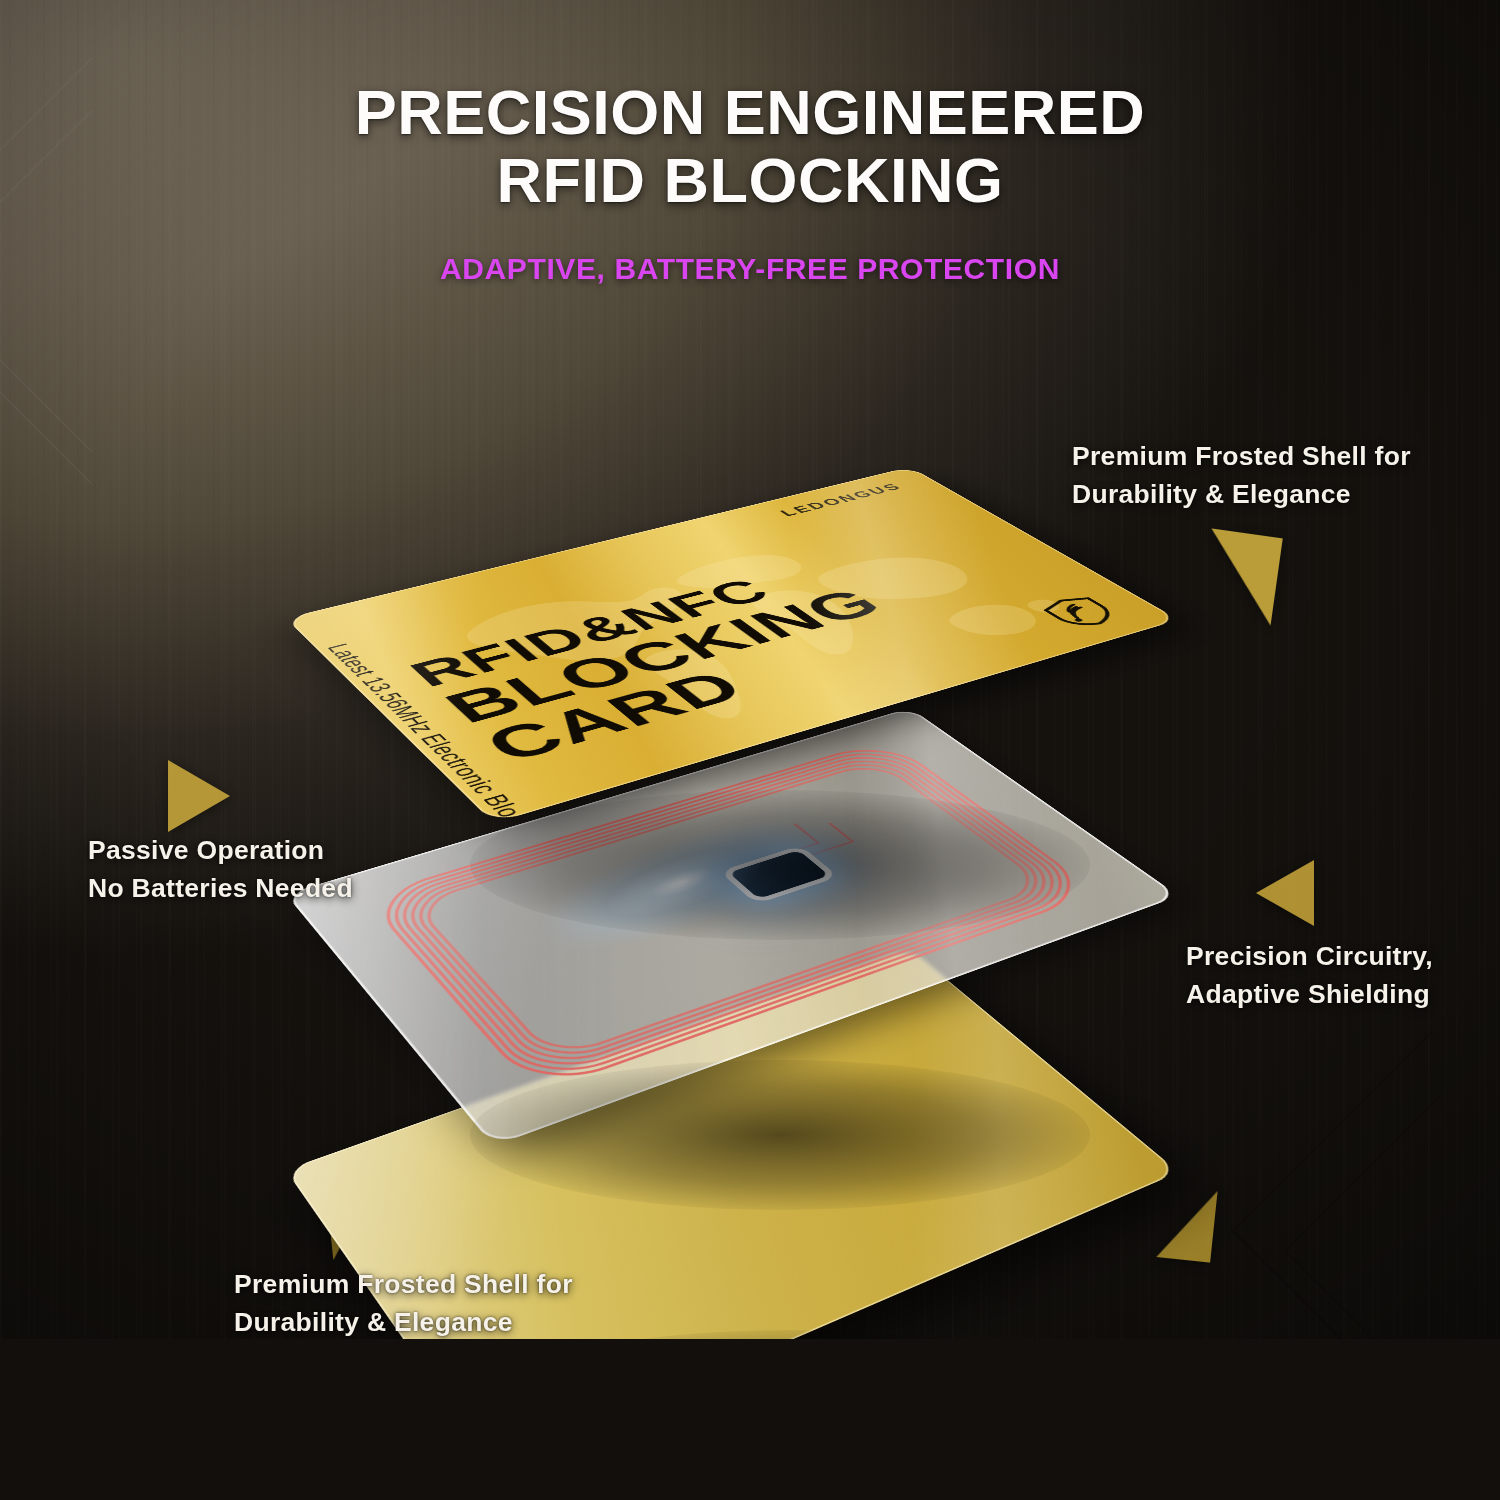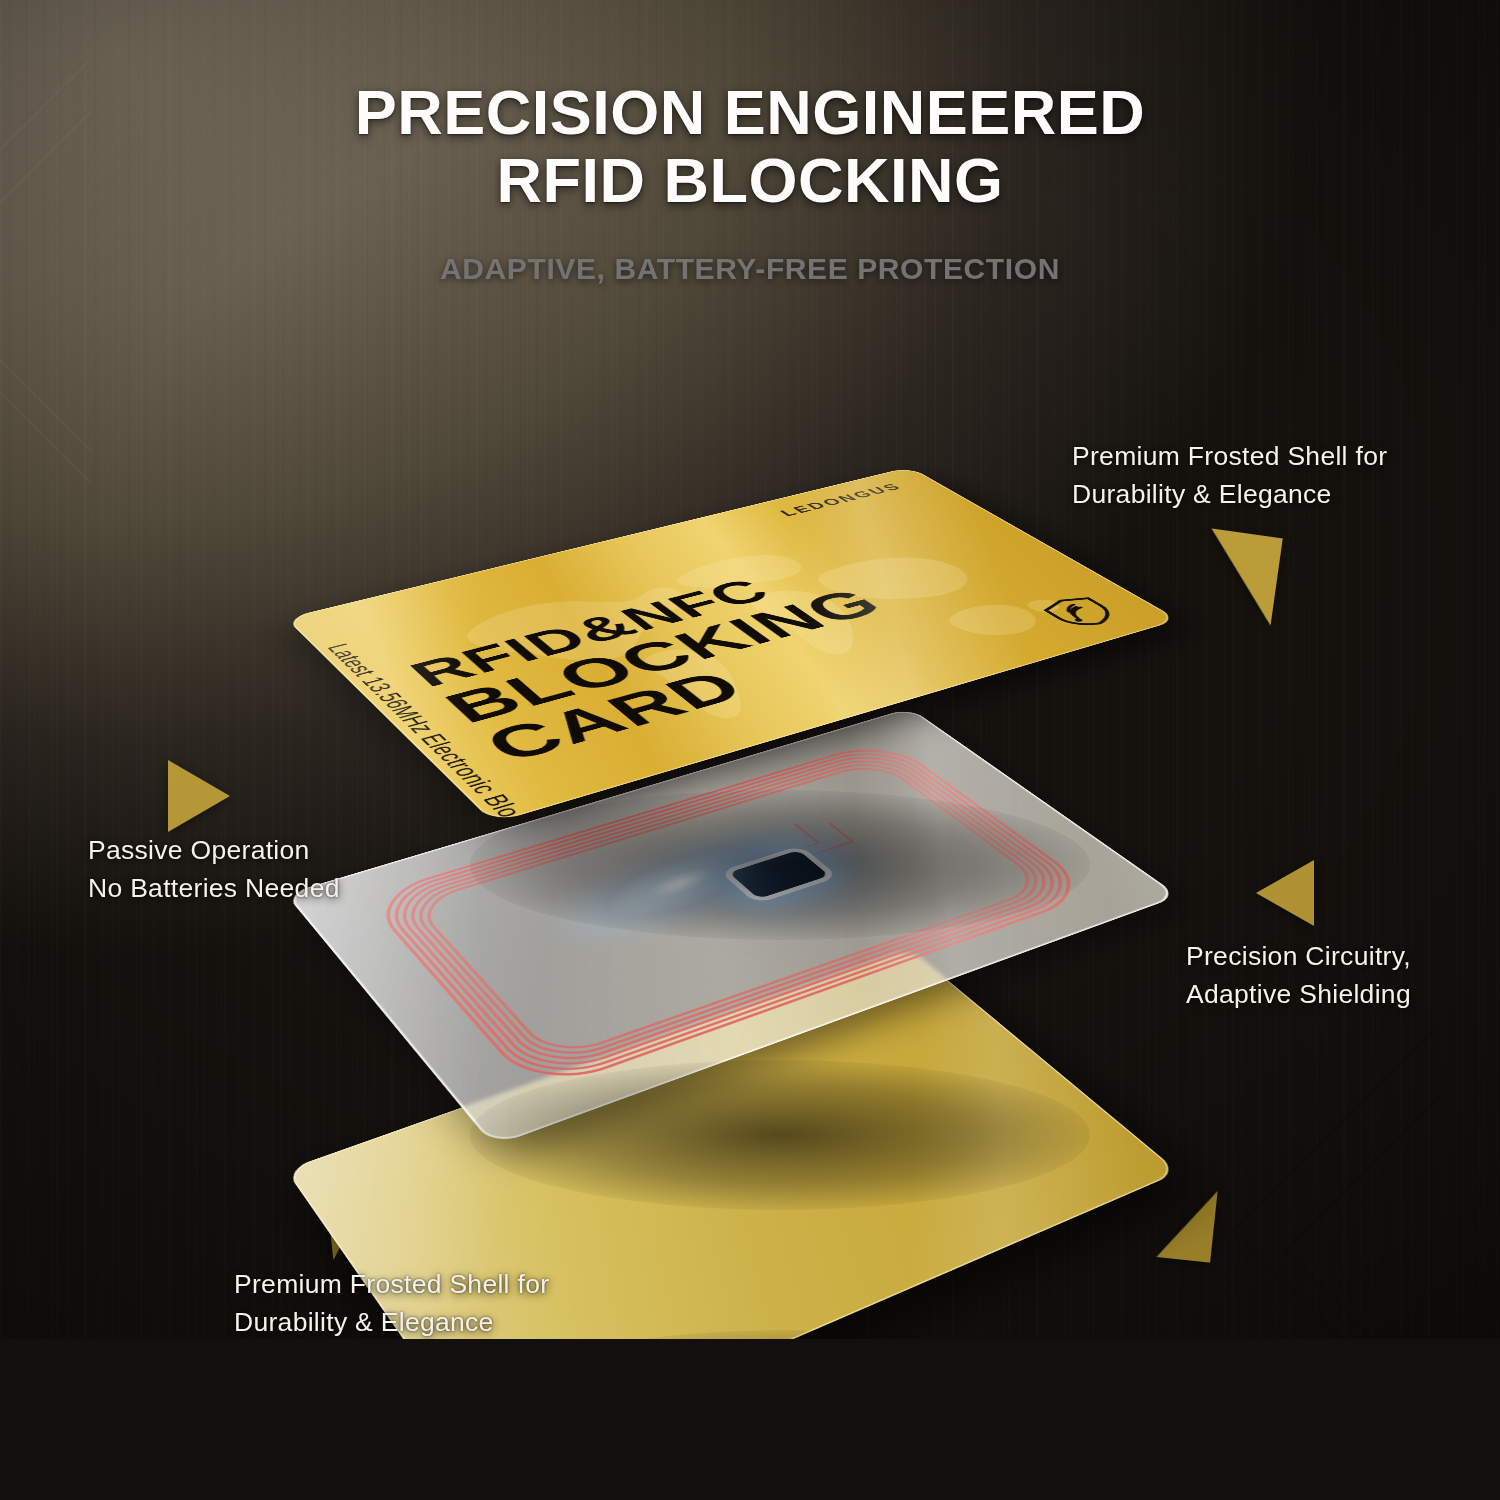--- a/index.html
+++ b/index.html
@@ -44,29 +44,29 @@
 
   
   .head-wrap{position:absolute;left:0;right:0;top:78px;text-align:center;z-index:30;}
   .h1{
     font-size:63px;line-height:1.08;font-weight:700;color:#fdfcfa;
     letter-spacing:.5px;
     text-shadow:0 3px 10px rgba(0,0,0,.55), 0 1px 2px rgba(0,0,0,.5);
     margin:0;
   }
   .h2{
-    margin:38px 0 0 0;font-size:30px;font-weight:700;color:#737373;
+    margin:38px 0 0 0;font-size:30px;font-weight:700;color:#d946ef;
     letter-spacing:.6px;
     text-shadow:0 2px 7px rgba(0,0,0,.55);
   }
 
   
   .callout{
     position:absolute;z-index:40;color:#f6f2ea;font-size:26.5px;line-height:1.42;
-    font-weight:400;letter-spacing:.3px;
+    font-weight:700;letter-spacing:.3px;
     text-shadow:0 2px 9px rgba(0,0,0,.75), 0 0 3px rgba(0,0,0,.6);
     white-space:pre-line;
   }
   #c-topright{left:1072px;top:438px;}
   #c-left{left:88px;top:832px;}
   #c-right{left:1186px;top:938px;}
   #c-botleft{left:234px;top:1266px;}
   #c-botright{left:1050px;top:1266px;}
 
   

